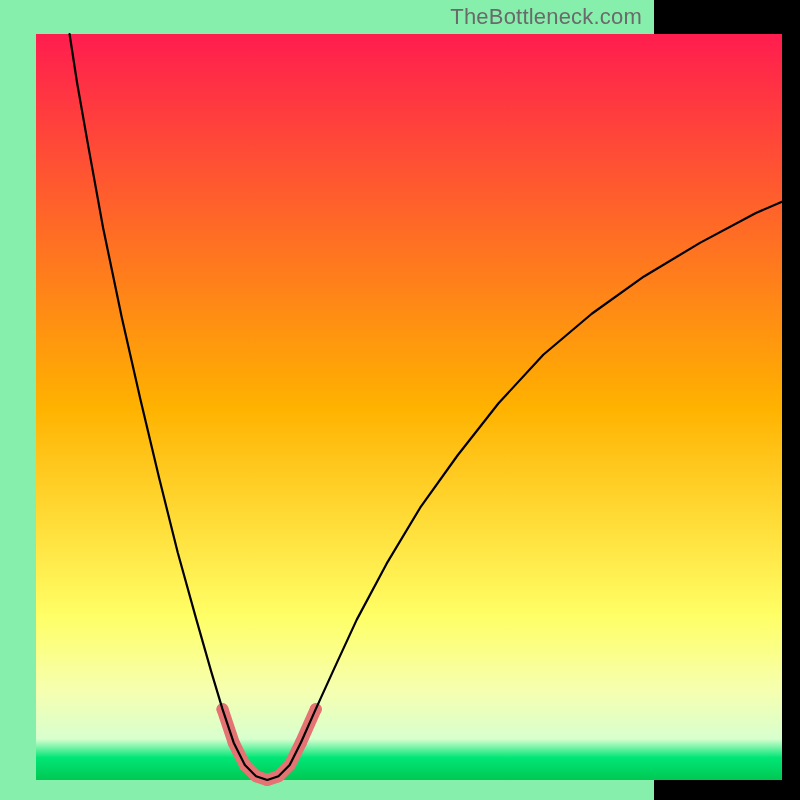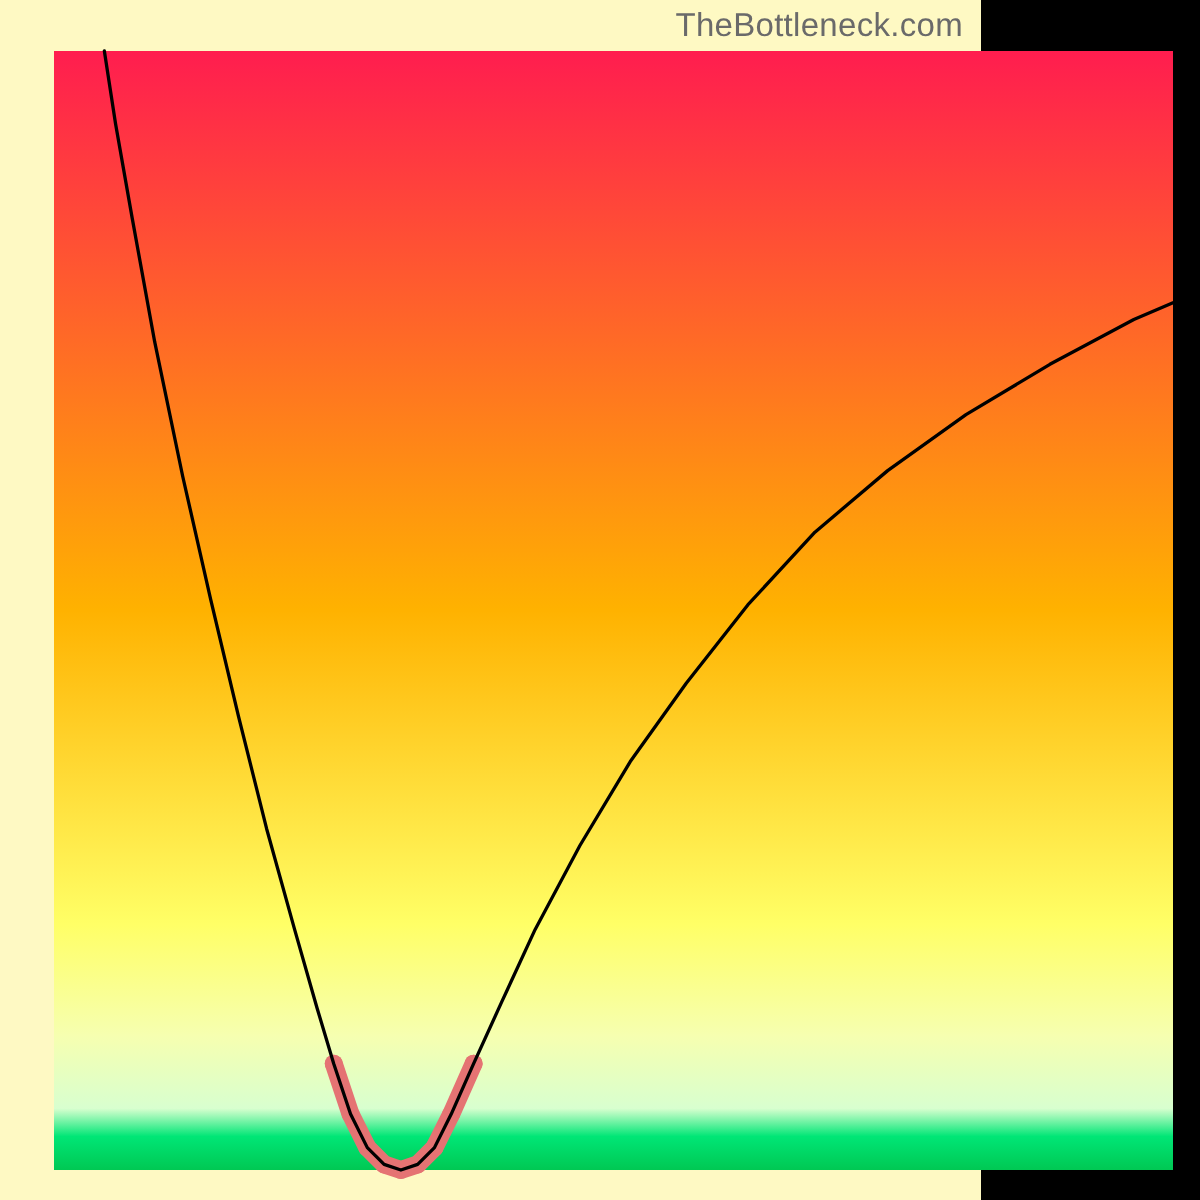--- a/index.html
+++ b/index.html
@@ -8,21 +8,21 @@
     width: 800px;
     height: 800px;
     background: #000000;
     overflow: hidden;
     font-family: Arial, Helvetica, sans-serif;
   }
   .stage {
     position: relative;
     width: 654px;
     height: 800px;
-    background: #fef9c3;
+    background: #86efac;
   }
   .watermark {
     position: absolute;
     top: 4px;
     right: 12px;
     color: #6a6a6a;
     font-size: 22px;
     font-weight: 500;
     letter-spacing: 0.2px;
     z-index: 5;

